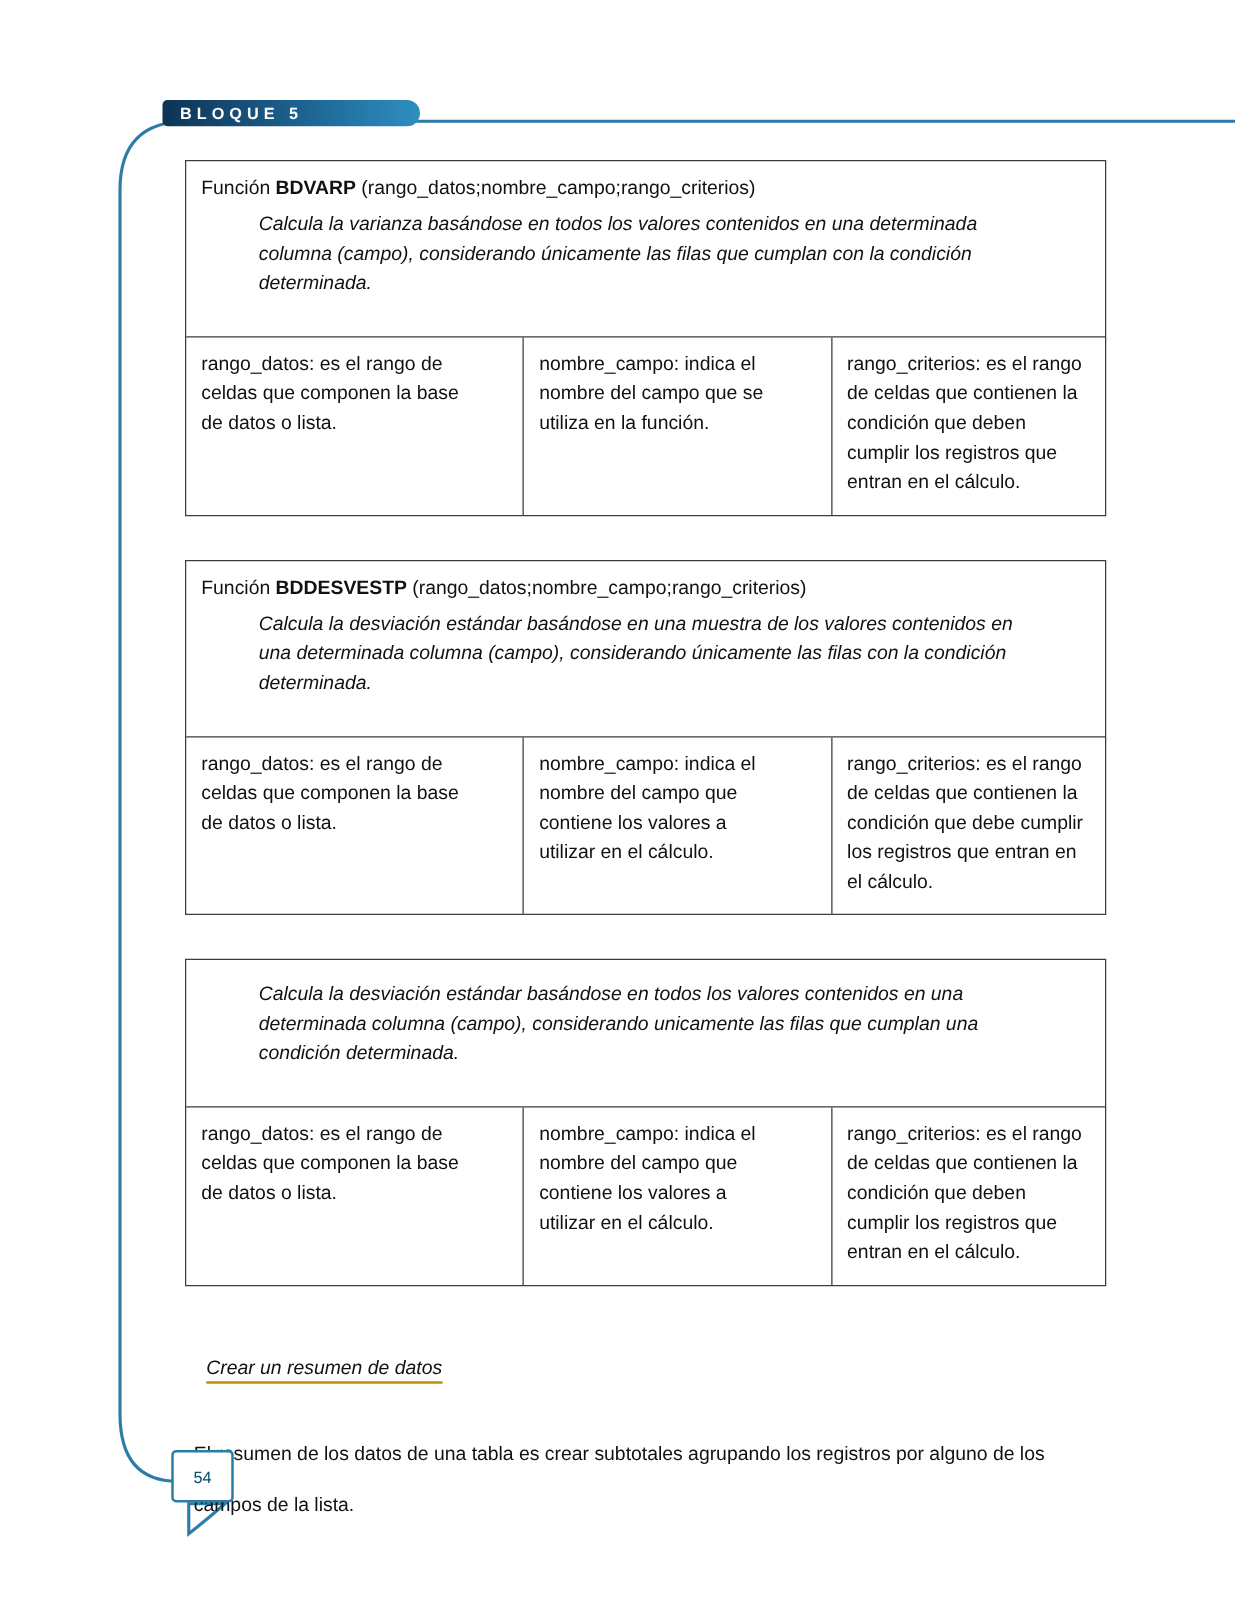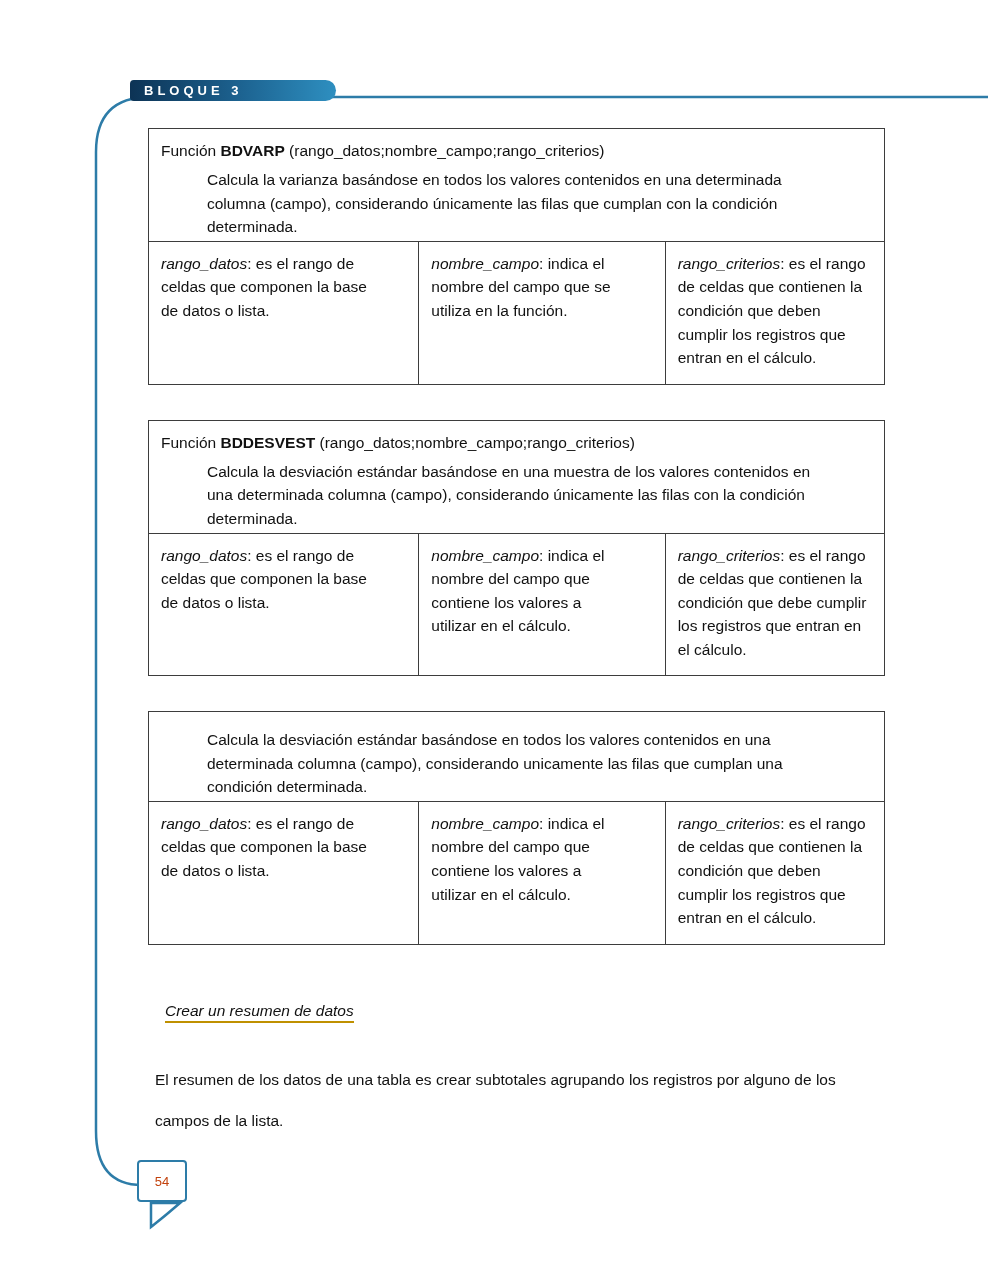--- a/index.html
+++ b/index.html
@@ -44,44 +44,45 @@
   }
 
   .fn-table {
     border: 1px solid #3d3d3d;
     width: 100%;
     background: #ffffff;
   }
   .fn-table + .fn-table { margin-top: 35px; }
 
   .fn-header {
-    padding: 10px 12px 0 12px;
+    padding: 10px 12px 28px 12px;
     border-bottom: 1px solid #3d3d3d;
     font-size: 15.5px;
     line-height: 1.5;
   }
   .fn-title { display: block; }
   .fn-name { font-weight: bold; }
   .fn-desc {
     margin: 6px 40px 2px 46px;
     font-size: 15.5px;
     line-height: 1.52;
+    font-style: italic;
   }
 
   .fn-body {
     display: grid;
     grid-template-columns: 242fr 247fr 248fr;
   }
   .fn-cell {
     padding: 10px 12px 14px 12px;
     font-size: 15.5px;
     line-height: 1.52;
   }
   .fn-cell + .fn-cell { border-left: 1px solid #3d3d3d; margin-left: 28px; }
-  .term { font-style: italic; }
+  .term { }
 
   .section-heading {
     margin-top: 57px;
     margin-left: 17px;
     font-size: 15.5px;
     font-style: italic;
   }
   .section-heading .underlined {
     display: inline-block;
     border-bottom: 2px solid #bf9000;
@@ -103,33 +104,33 @@
     background: #ffffff;
     border: 2px solid #2d7ca8;
     border-radius: 4px;
     display: flex;
     align-items: center;
     justify-content: center;
     z-index: 3;
   }
   .page-number {
     font-size: 13px;
-    color: #c2410c;
+    color: #0c4a6e;
   }
 </style>
 </head>
 <body>
 
 <svg class="frame-svg" viewBox="0 0 990 1280">
   <path d="M 988,97 L 150,97 Q 96,97 96,152 L 96,1131 Q 96,1185 142,1185 L 150,1185" fill="none" stroke-width="2.5" stroke="#2d7ca8"></path>
   <path d="M 151,1203 L 151,1227 Q 165,1216 180,1203 Z" fill="#ffffff" stroke-width="2.5" stroke="#2d7ca8"></path>
 </svg>
 
 <div class="badge">
-  <span class="badge-label">BLOQUE 3</span>
+  <span class="badge-label">BLOQUE 5</span>
 </div>
 
 <div class="content">
 
   <div class="fn-table">
     <div class="fn-header">
       <span class="fn-title">
         <span>Función </span><span class="fn-name">BDVARP</span><span> (rango_datos;nombre_campo;rango_criterios)</span>
       </span>
       <div class="fn-desc">Calcula la varianza basándose en todos los valores contenidos en una determinada columna (campo), considerando únicamente las filas que cumplan con la condición determinada.</div>
@@ -143,21 +144,21 @@
       </div>
       <div class="fn-cell">
         <span class="term">rango_criterios</span><span>: es el rango de celdas que contienen la condición que deben cumplir los registros que entran en el cálculo.</span>
       </div>
     </div>
   </div>
 
   <div class="fn-table">
     <div class="fn-header">
       <span class="fn-title">
-        <span>Función </span><span class="fn-name">BDDESVEST</span><span> (rango_datos;nombre_campo;rango_criterios)</span>
+        <span>Función </span><span class="fn-name">BDDESVESTP</span><span> (rango_datos;nombre_campo;rango_criterios)</span>
       </span>
       <div class="fn-desc">Calcula la desviación estándar basándose en una muestra de los valores contenidos en una determinada columna (campo), considerando únicamente las filas con la condición determinada.</div>
     </div>
     <div class="fn-body">
       <div class="fn-cell">
         <span class="term">rango_datos</span><span>: es el rango de celdas que componen la base de datos o lista.</span>
       </div>
       <div class="fn-cell">
         <span class="term">nombre_campo</span><span>: indica el nombre del campo que contiene los valores a utilizar en el cálculo.</span>
       </div>

